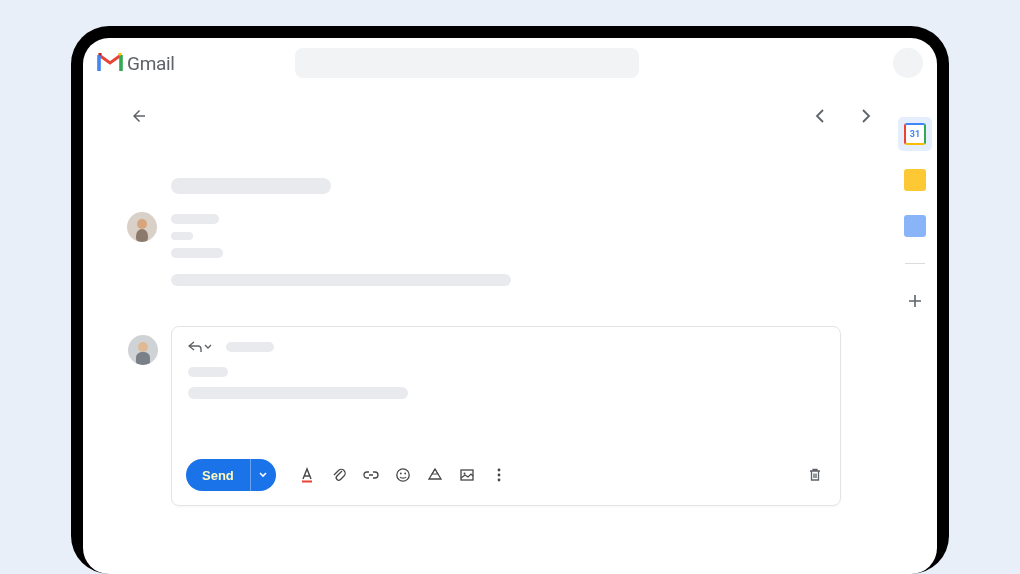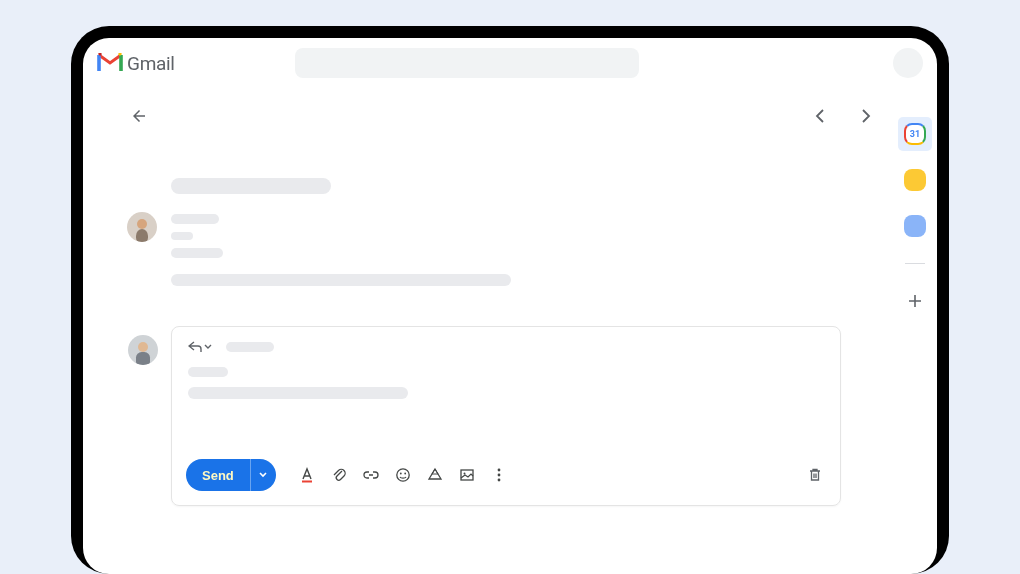--- a/index.html
+++ b/index.html
@@ -12,21 +12,21 @@
     .logo-text { font-size:19px; color:#5f6368; font-weight:400; letter-spacing:-0.3px; }
     .search-bar { flex:0 0 344px; height:30px; background:#f1f3f4; border-radius:8px; margin-left:120px; }
     .avatar-ph { width:30px; height:30px; border-radius:50%; background:#f1f3f4; margin-left:auto; }
     .body-row { display:flex; position:relative; height:calc(100% - 50px); }
     .main { flex:1; padding:0 12px 0 10px; }
     .toolbar-row { display:flex; align-items:center; height:56px; padding-left:34px; padding-right:6px; }
     .back-btn { width:24px; height:24px; display:flex; align-items:center; justify-content:center; cursor:pointer; color:#5f6368; }
     .pager { margin-left:auto; display:flex; gap:28px; color:#5f6368; }
     .pager span { cursor:pointer; width:18px; height:18px; display:flex; align-items:center; justify-content:center; }
     .side-panel { width:44px; display:flex; flex-direction:column; align-items:center; padding-top:35px; gap:24px; }
-    .side-app { width:22px; height:22px; border-radius:8px; cursor:pointer; position:relative; }
+    .side-app { width:22px; height:22px; border-radius:3px; cursor:pointer; position:relative; }
     .cal-icon { background:linear-gradient(#fff,#fff); border:2px solid #4285f4; border-right-color:#34a853; border-bottom-color:#fbbc04; border-left-color:#ea4335; display:flex; align-items:center; justify-content:center; font-size:9px; font-weight:700; color:#4285f4; }
     .cal-highlight { position:absolute; inset:-6px; border-radius:5px; background:rgba(66,133,244,0.14); }
     .keep-icon { background:#fcc934; }
     .contacts-icon { background:#8ab4f8; }
     .side-divider { width:20px; height:1px; background:#dadce0; margin:2px 0 0; }
     .add-icon { width:22px; height:22px; display:flex; align-items:center; justify-content:center; color:#5f6368; font-size:20px; cursor:pointer; margin-top:2px;}
     .thread { padding-left:34px; padding-right:10px; }
     .subject-ph { width:160px; height:16px; background:#e9eaed; border-radius:8px; margin:34px 0 18px 44px; }
     .msg { display:flex; gap:14px; margin-bottom:10px; }
     .msg-avatar { width:30px; height:30px; border-radius:50%; background:#d9d0c7; flex-shrink:0; overflow:hidden; position:relative; }

